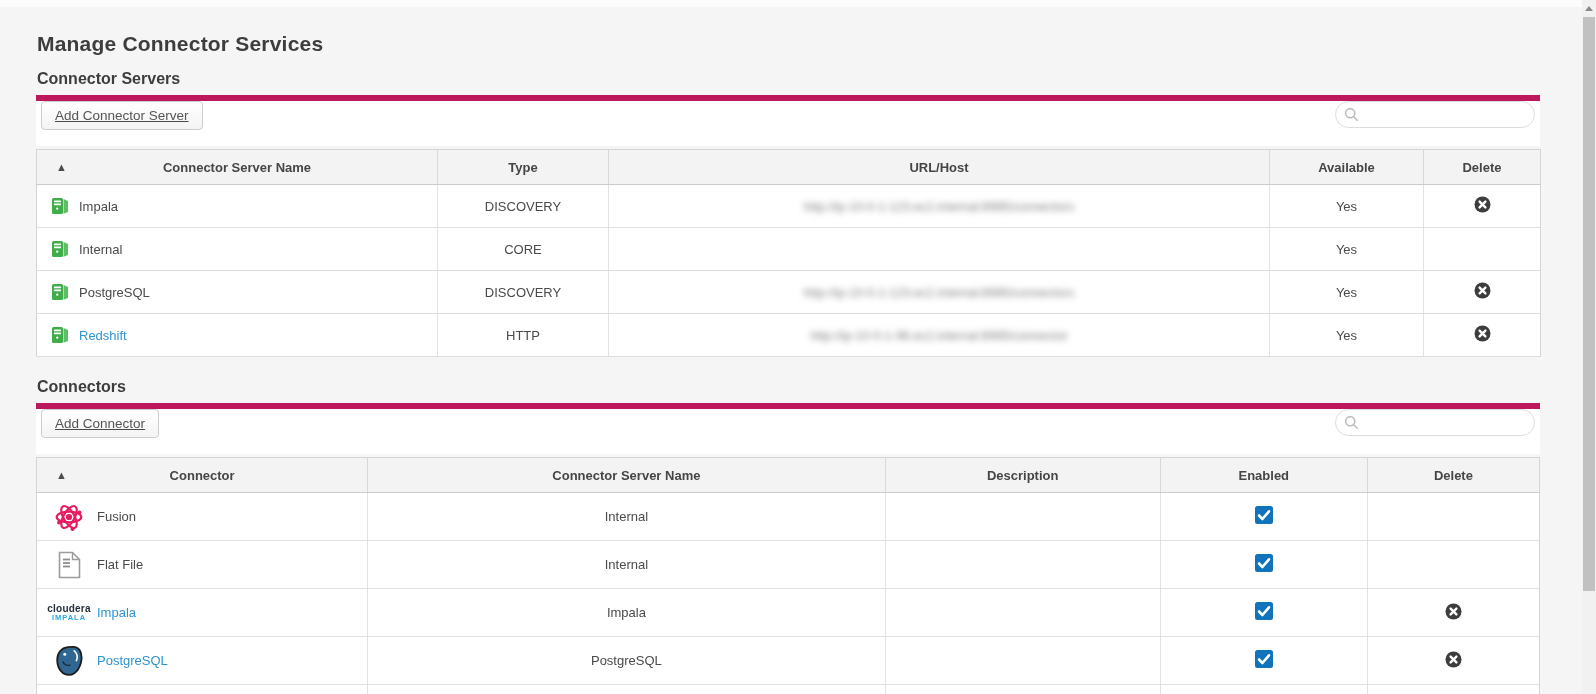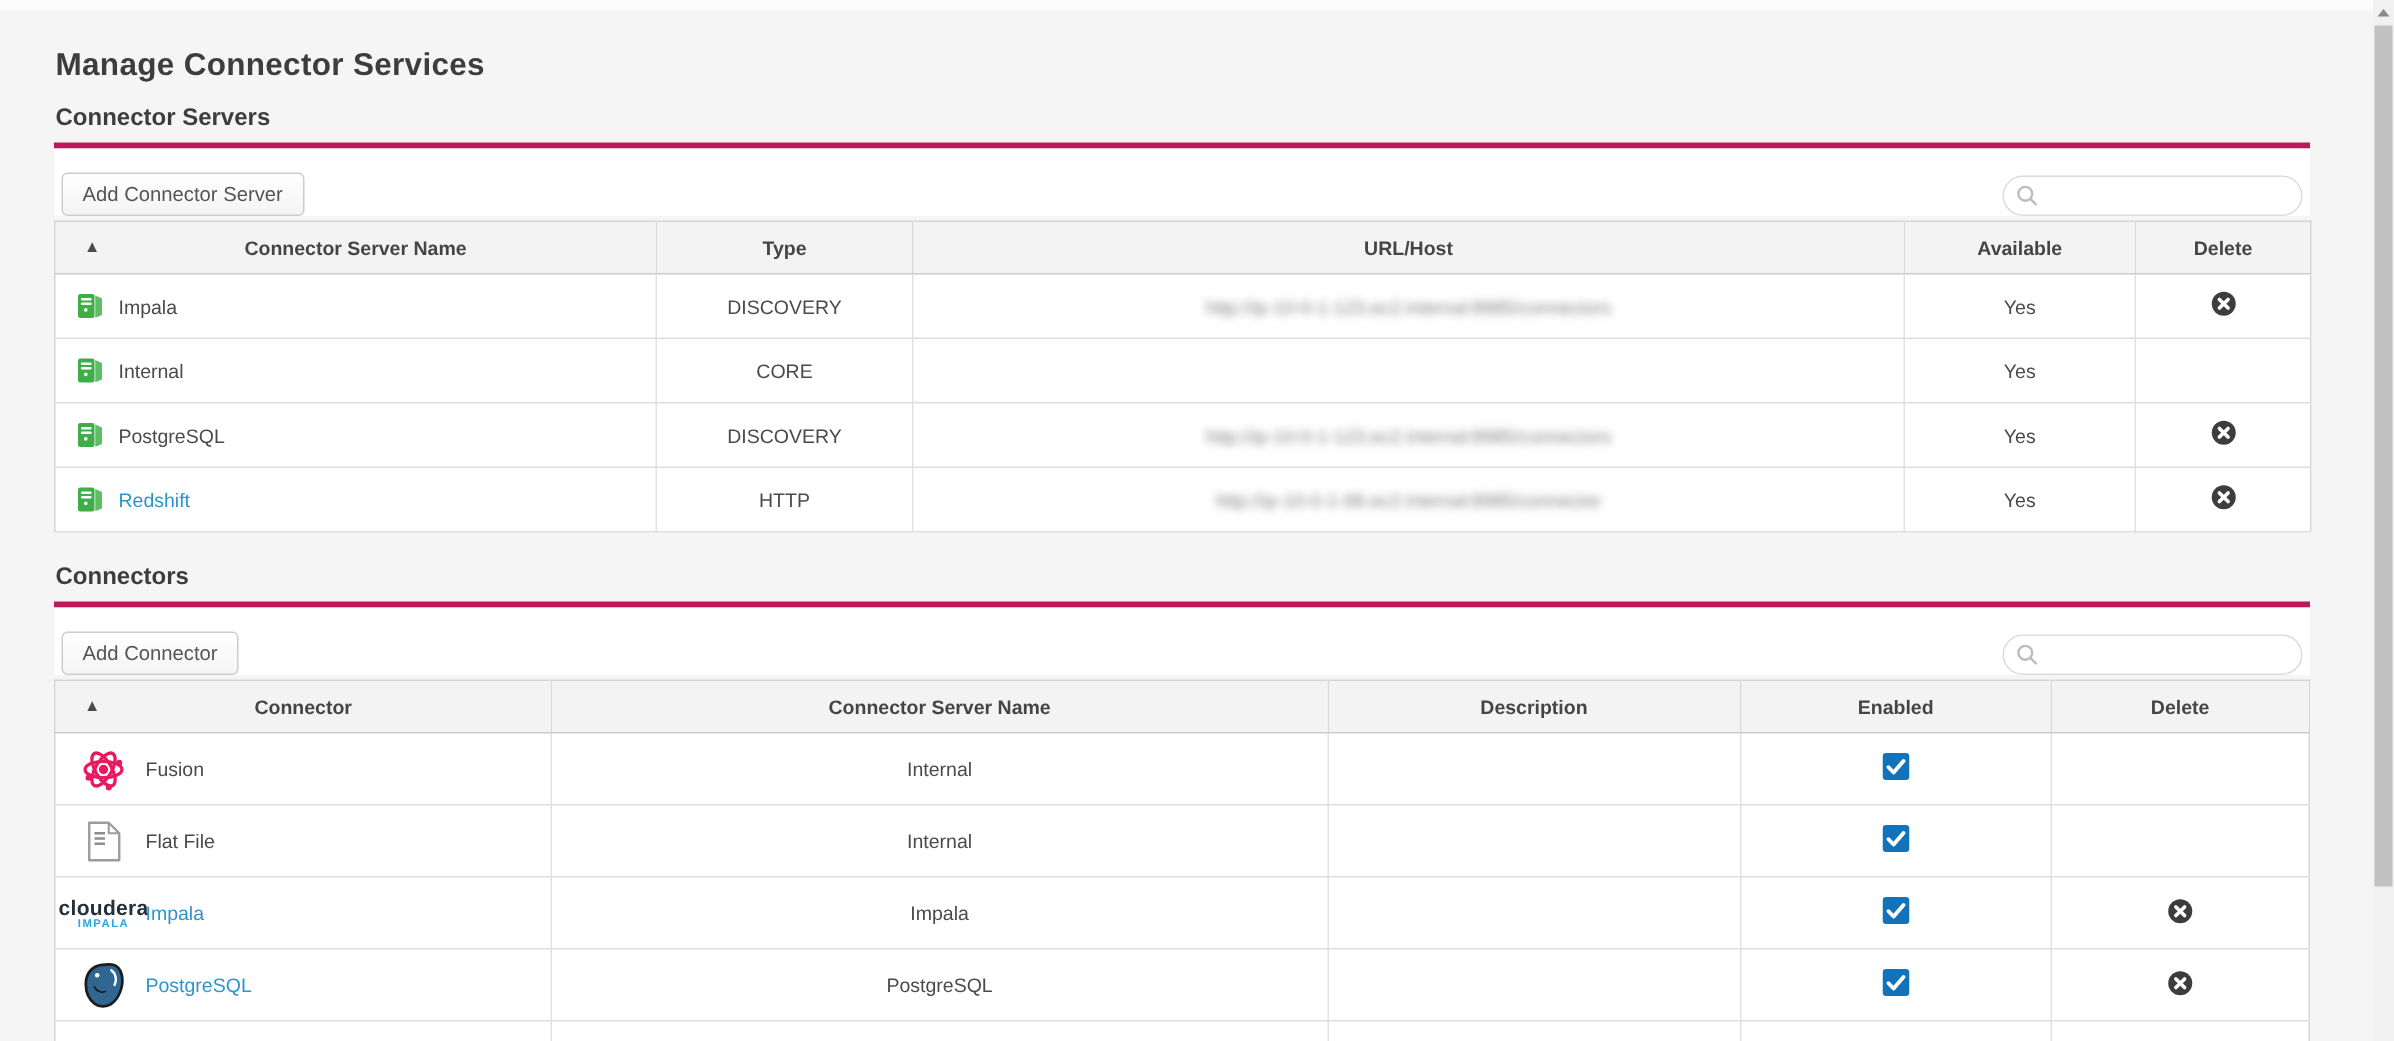--- a/index.html
+++ b/index.html
@@ -6,27 +6,28 @@
   html, body {
     width: 1596px; height: 694px; overflow: hidden;
     background: #f5f5f6;
     font-family: "Liberation Sans", sans-serif;
     color: #4a4a4a;
   }
   .top-strip { height: 7px; background: #fcfcfc; }
   .content { margin: 0 56px 0 36px; width: 1504px; }
 
   h1.page-title { font-size: 21px; font-weight: 700; color: #3d3d3d; margin: 25px 0 14px 1px; letter-spacing: .2px; }
-  h2.section-heading { font-size: 16px; font-weight: 700; color: #3d3d3d; padding: 0 0 7px 1px; border-bottom: 4px solid #be185d; }
+  h2.section-heading { font-size: 16px; font-weight: 700; color: #3d3d3d; padding: 0 0 7px 1px; border-bottom: 6px solid #be185d; }
   .section-2 { margin-top: 21px; }
 
   .toolbar {
     background: #fff; height: 45px; margin-bottom: 3px;
-    display: flex; align-items: flex-end; justify-content: space-between;
+    display: flex; align-items: flex-start; justify-content: space-between;
     padding: 0 5px;
+    text-decoration: underline;
   }
   .btn {
     background: linear-gradient(#ffffff, #f4f4f4);
     border: 1px solid #ccc; border-radius: 4px;
     padding: 6px 13px; font-size: 13.5px; color: #555;
     font-family: "Liberation Sans", sans-serif; cursor: pointer;
   }
   .search { position: relative; display: inline-block; }
   .search input {
     width: 200px; height: 27px; border: 1px solid #dcdcdc; border-radius: 14px;
@@ -55,21 +56,21 @@
   .sort-arrow { position: absolute; left: 19px; top: 50%; transform: translateY(-50%); font-size: 11px; color: #4c4c4c; cursor: pointer; }
 
   .name-cell { display: flex; align-items: center; gap: 10px; }
   .icon-box { display: inline-flex; align-items: center; justify-content: center; width: 36px; min-width: 36px; }
   .t1 .icon-box { width: 18px; min-width: 18px; }
   .link { color: #2d94cd; cursor: pointer; }
 
   .blurred { filter: blur(3px); color: #828282; font-size: 12.5px; white-space: nowrap; }
 
   .impala-logo { display: flex; flex-direction: column; align-items: center; line-height: 1; }
-  .impala-logo .cl { font-size: 14px; font-weight: 700; color: #25303c; letter-spacing: .2px; }
+  .impala-logo .cl { font-size: 10px; font-weight: 700; color: #25303c; letter-spacing: .2px; }
   .impala-logo .im { font-size: 7.5px; font-weight: 700; color: #29a8df; letter-spacing: 1px; }
 
   .checkbox { display: inline-block; cursor: pointer; line-height: 0; }
   .delete-btn { display: inline-block; cursor: pointer; line-height: 0; }
 
   
   .scrollbar { position: fixed; top: 0; right: 0; width: 14px; height: 694px; background: #f1f1f1; }
   .scrollbar .up-btn { height: 16px; display: flex; align-items: center; justify-content: center; cursor: pointer; }
   .scrollbar .up-btn .tri { width: 0; height: 0; border-left: 4px solid transparent; border-right: 4px solid transparent; border-bottom: 5px solid #8a8a8a; }
   .scrollbar .thumb { position: absolute; top: 17px; left: 1px; width: 12px; height: 574px; background: #c1c1c1; cursor: pointer; }

